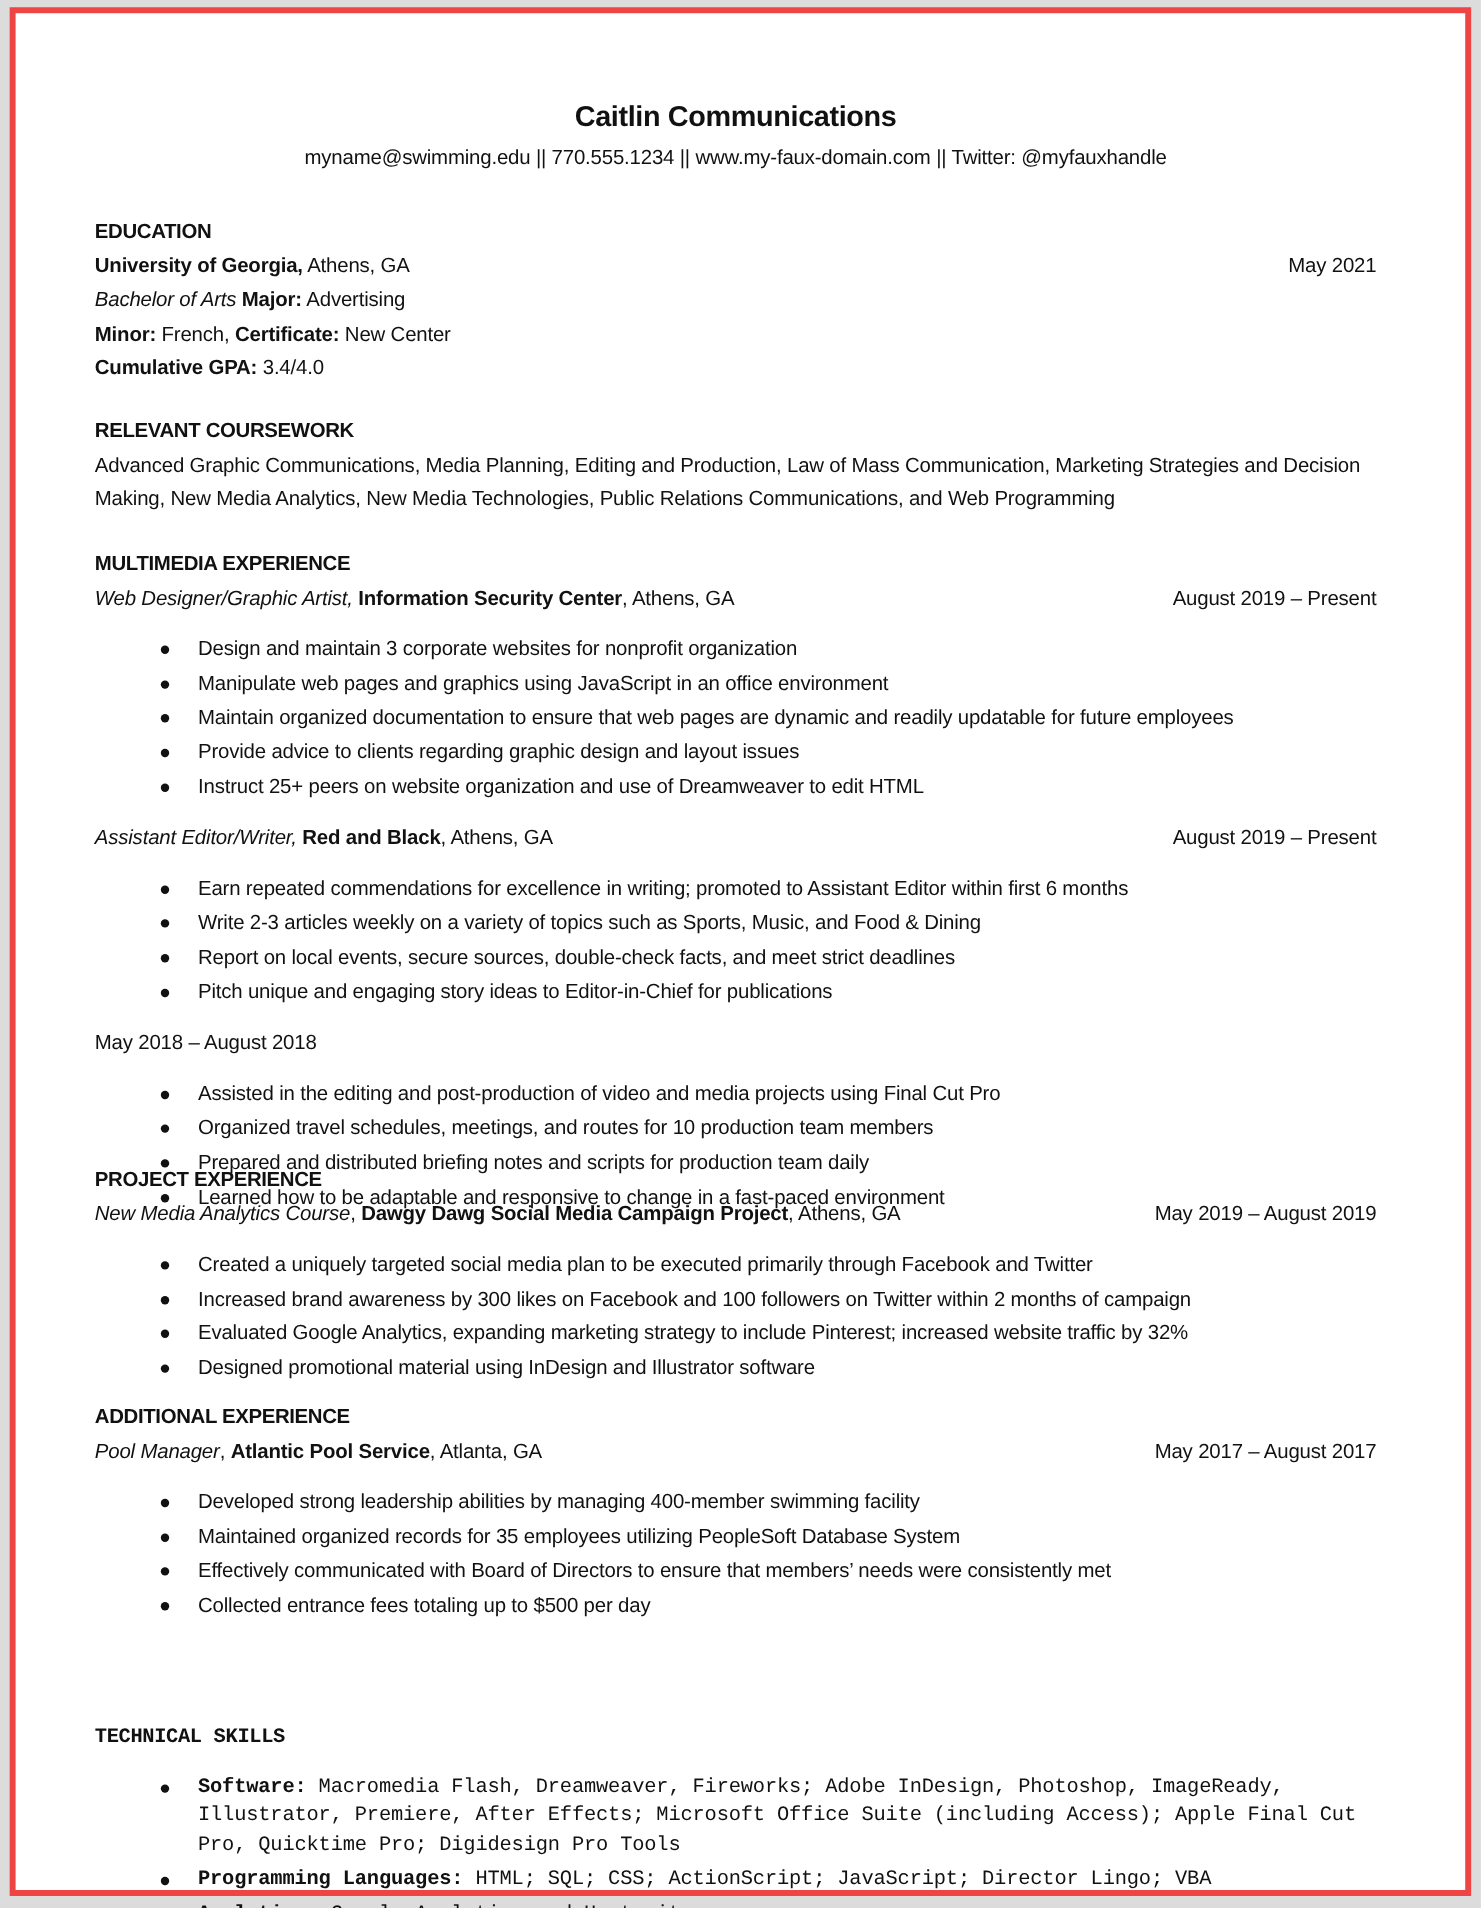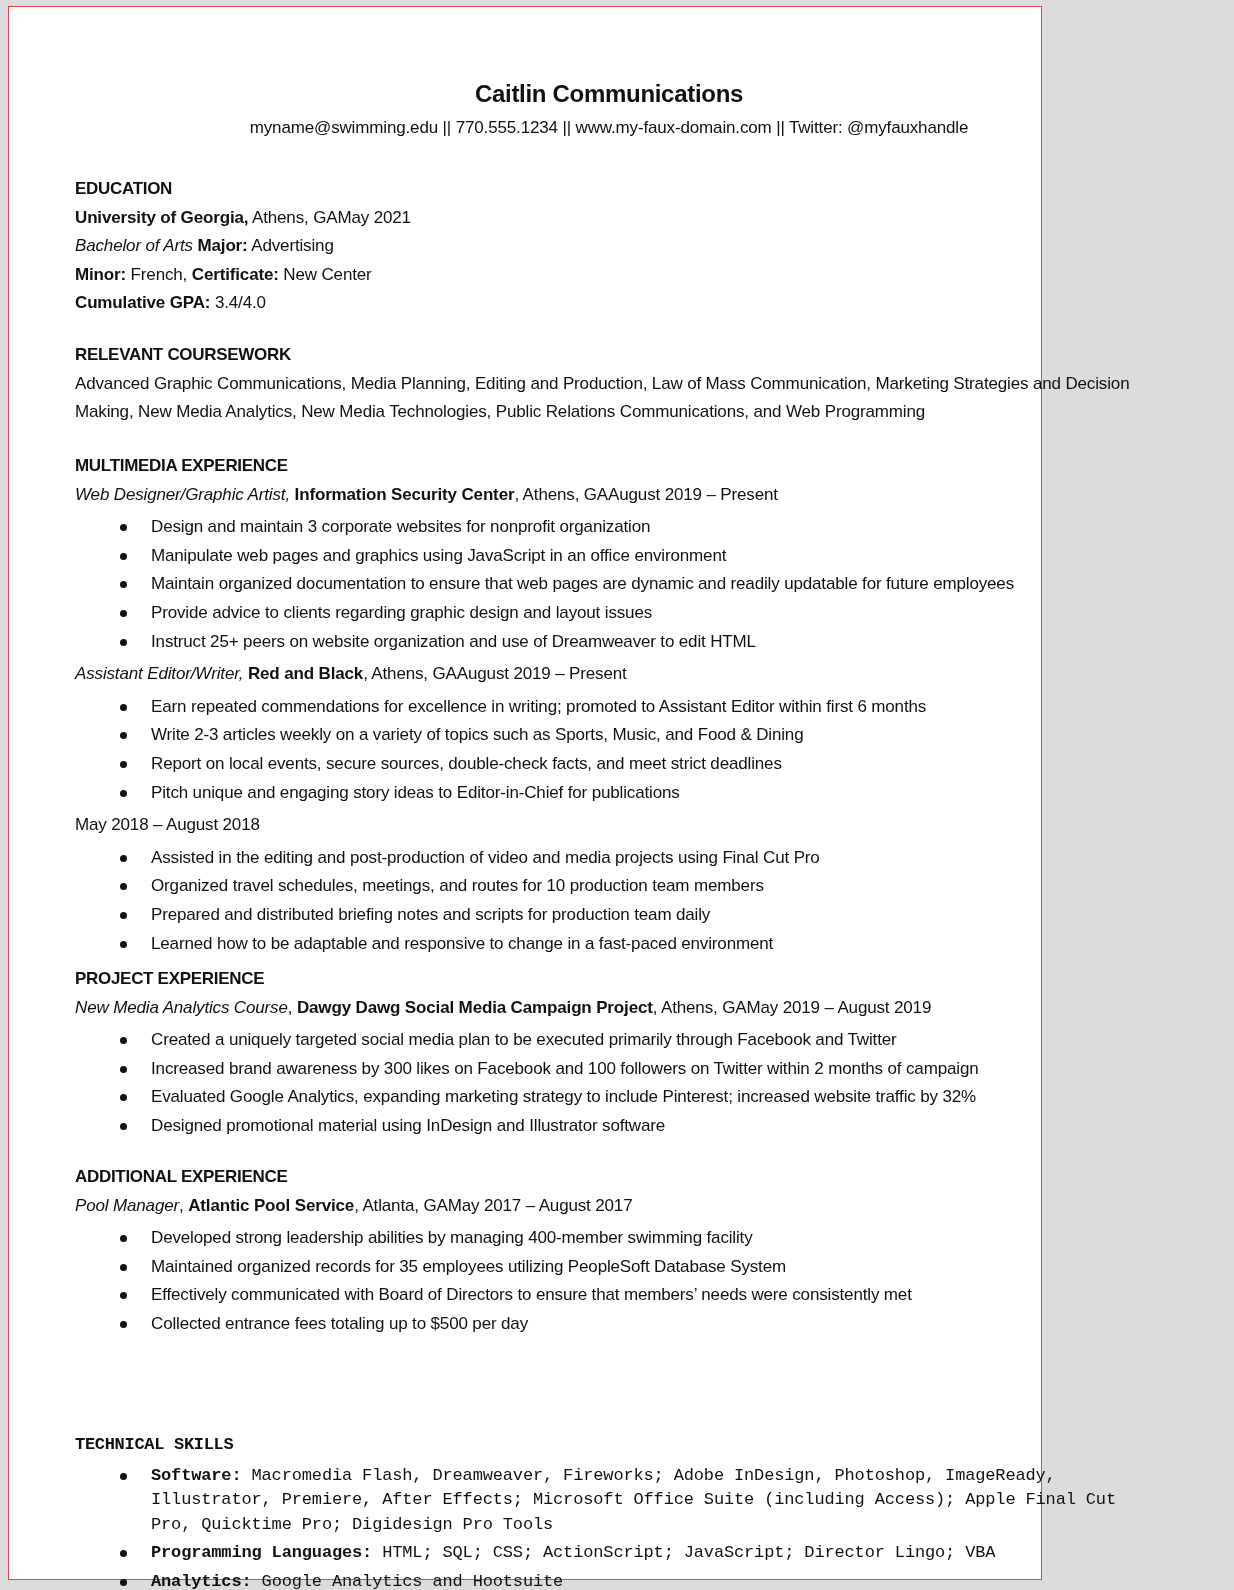--- a/index.html
+++ b/index.html
@@ -12,24 +12,24 @@
       height: 1590px;
       position: relative;
       overflow: hidden;
       font-family: "Liberation Sans", "DejaVu Sans", sans-serif;
       color: #111;
     }
     .page {
       position: absolute;
       left: 8px;
       top: 6px;
-      width: 1034px;
+      width: 1218px;
       height: 1574px;
       background: #ffffff;
-      border: 1px solid #ef4444;
+      border: 5px solid #ef4444;
       box-sizing: border-box;
     }
     .content {
       position: absolute;
       left: 66px;
       top: 0;
       width: 1068px;
       font-size: 17px;
       line-height: 28.6px;
       letter-spacing: -0.15px;
@@ -60,31 +60,31 @@
       width: 1068px;
     }
     .section-title {
       font-weight: bold;
       font-size: 17px;
       height: 28.6px;
       letter-spacing: -0.3px;
     }
     .row {
       display: flex;
-      justify-content: flex-start;
+      justify-content: space-between;
       height: 28.6px;
       white-space: nowrap;
     }
     .row .date { text-align: right; }
     .line { height: 28.6px; white-space: nowrap; }
     .b { font-weight: bold; }
     .i { font-style: italic; }
     ul.bullets {
       list-style: none;
-      margin: 4px;
+      margin: 14px;
       padding: 0;
     }
     ul.bullets li {
       position: relative;
       padding-left: 72px;
       height: 28.6px;
       white-space: nowrap;
     }
     ul.bullets li::before {
       content: "";

